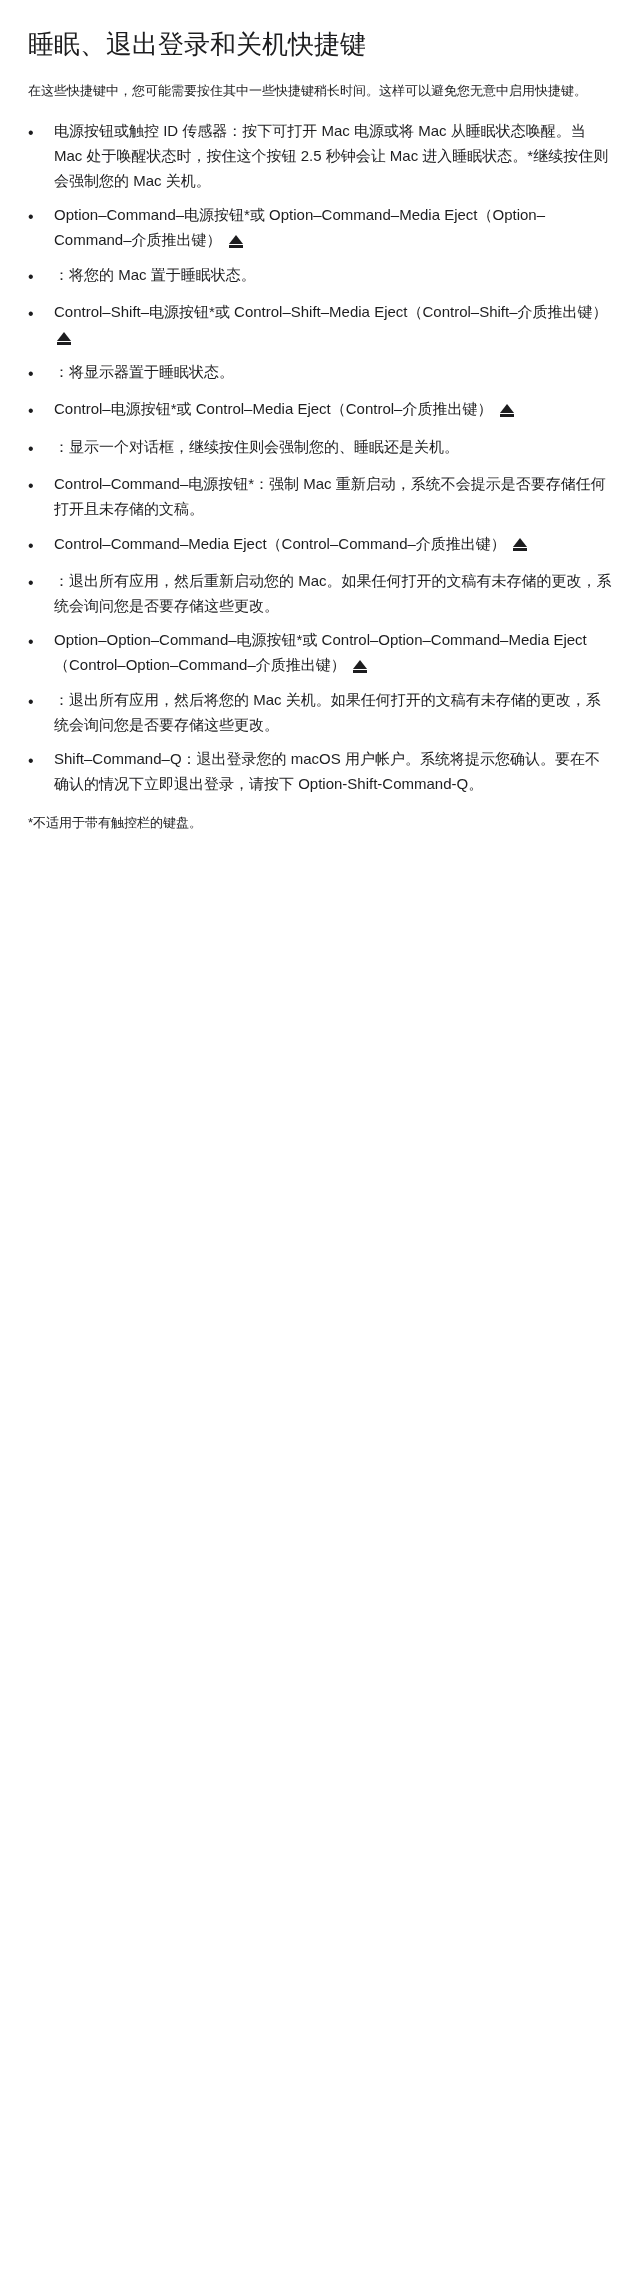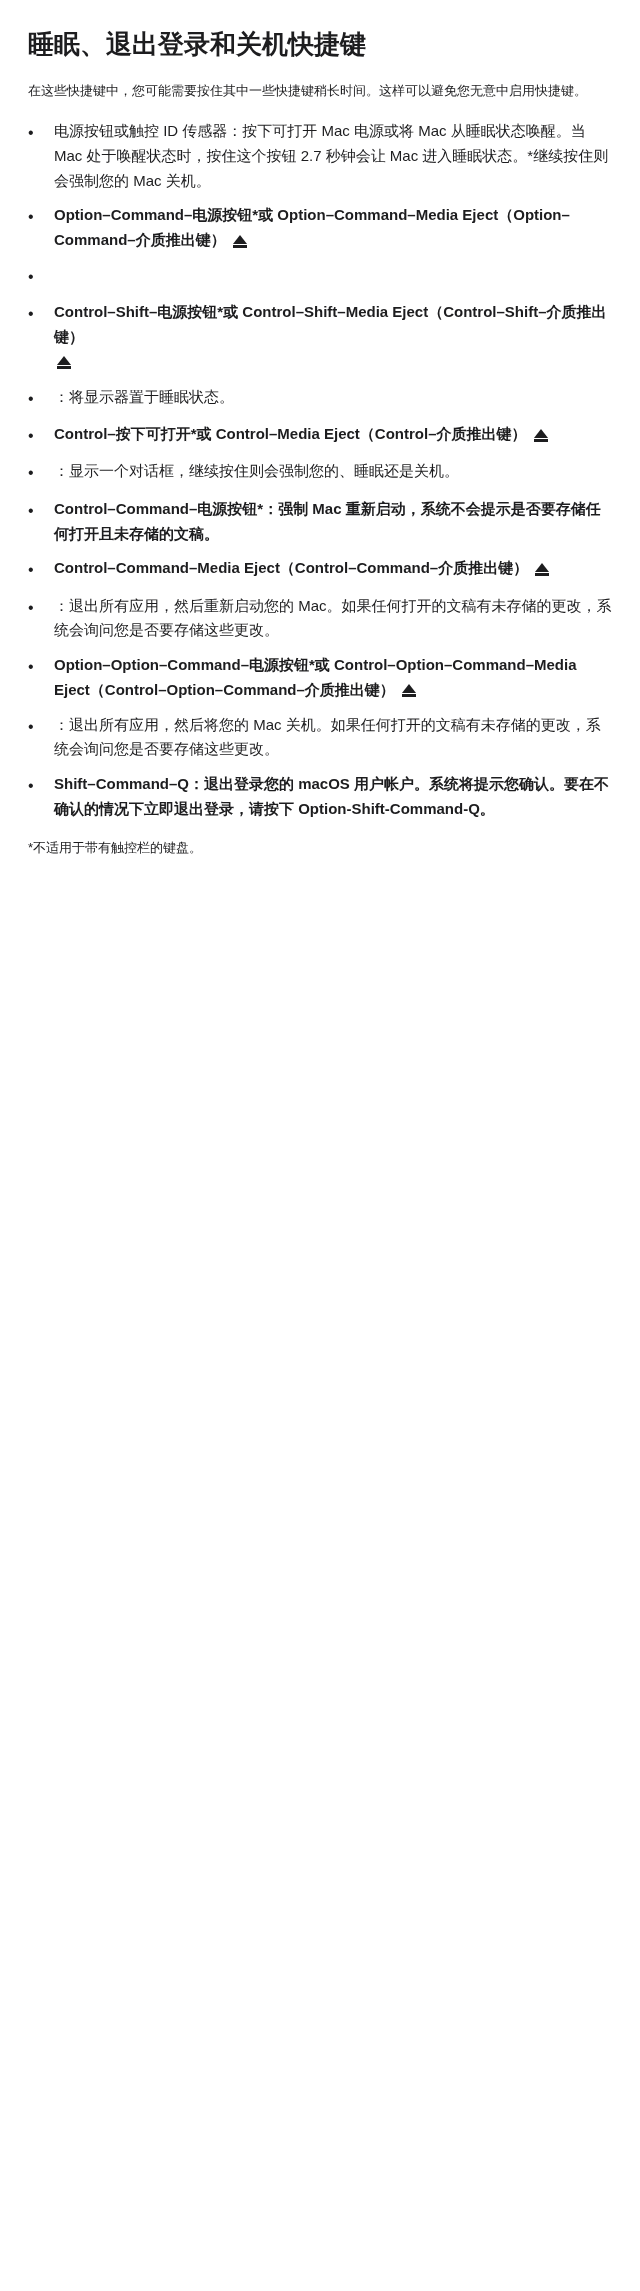--- a/index.html
+++ b/index.html
@@ -13,21 +13,21 @@
       font-family: -apple-system, "PingFang SC", "Hiragino Sans GB", "Microsoft YaHei", sans-serif;
       font-size: 15px;
       line-height: 1.6;
       color: #1d1d1f;
       padding: 28px 28px 28px 28px;
       max-width: 640px;
     }
 
     h1 {
       font-size: 26px;
-      font-weight: 700;
+      font-weight: 400;
       line-height: 1.3;
       margin-bottom: 18px;
       color: #1d1d1f;
     }
 
     .intro {
       margin-bottom: 18px;
       font-size: 13px;
       line-height: 1.65;
     }
@@ -51,21 +51,21 @@
       margin-top: 1px;
       font-size: 16px;
       color: #1d1d1f;
     }
 
     ul li .content {
       flex: 1;
     }
 
     .bold {
-      font-weight: 700;
+      font-weight: 400;
     }
 
     .eject-wrap {
       display: inline-flex;
       flex-direction: column;
       align-items: center;
       margin-left: 3px;
       vertical-align: middle;
     }
 
@@ -99,37 +99,38 @@
 
 <h1>睡眠、退出登录和关机快捷键</h1>
 
 <p class="intro">在这些快捷键中，您可能需要按住其中一些快捷键稍长时间。这样可以避免您无意中启用快捷键。</p>
 
 <ul>
 
   <li>
     <span class="bullet">•</span>
     <span class="content">
-      电源按钮或触控 ID 传感器：按下可打开 Mac 电源或将 Mac 从睡眠状态唤醒。当 Mac 处于唤醒状态时，按住这个按钮 2.7 秒钟会让 Mac 进入睡眠状态。*继续按住则会强制您的 Mac 关机。
+      电源按钮或触控 ID 传感器：按下可打开 Mac 电源或将 Mac 从睡眠状态唤醒。当 Mac 处于唤醒状态时，按住这个按钮 2.5 秒钟会让 Mac 进入睡眠状态。*继续按住则会强制您的 Mac 关机。
     </span>
   </li>
 
   <li>
     <span class="bullet">•</span>
     <span class="content">
       <span class="bold">Option–Command–电源按钮*或 Option–Command–Media Eject（Option–Command–介质推出键）</span>
       <span class="eject-wrap">
         <span class="eject-triangle"></span>
         <span class="eject-bar"></span>
       </span>
     </span>
   </li>
 
   <li class="colon-item">
     <span class="bullet">•</span>
+    <span class="content">：将您的 Mac 置于睡眠状态。</span>
   </li>
 
   <li>
     <span class="bullet">•</span>
     <span class="content">
       <span class="bold">Control–Shift–电源按钮*或 Control–Shift–Media Eject（Control–Shift–介质推出键）</span>
       <br>
       <span class="eject-wrap">
         <span class="eject-triangle"></span>
         <span class="eject-bar"></span>
@@ -138,21 +139,21 @@
   </li>
 
   <li class="colon-item">
     <span class="bullet">•</span>
     <span class="content">：将显示器置于睡眠状态。</span>
   </li>
 
   <li>
     <span class="bullet">•</span>
     <span class="content">
-      <span class="bold">Control–按下可打开*或 Control–Media Eject（Control–介质推出键）</span>
+      <span class="bold">Control–电源按钮*或 Control–Media Eject（Control–介质推出键）</span>
       <span class="eject-wrap">
         <span class="eject-triangle"></span>
         <span class="eject-bar"></span>
       </span>
     </span>
   </li>
 
   <li class="colon-item">
     <span class="bullet">•</span>
     <span class="content">：显示一个对话框，继续按住则会强制您的、睡眠还是关机。</span>

